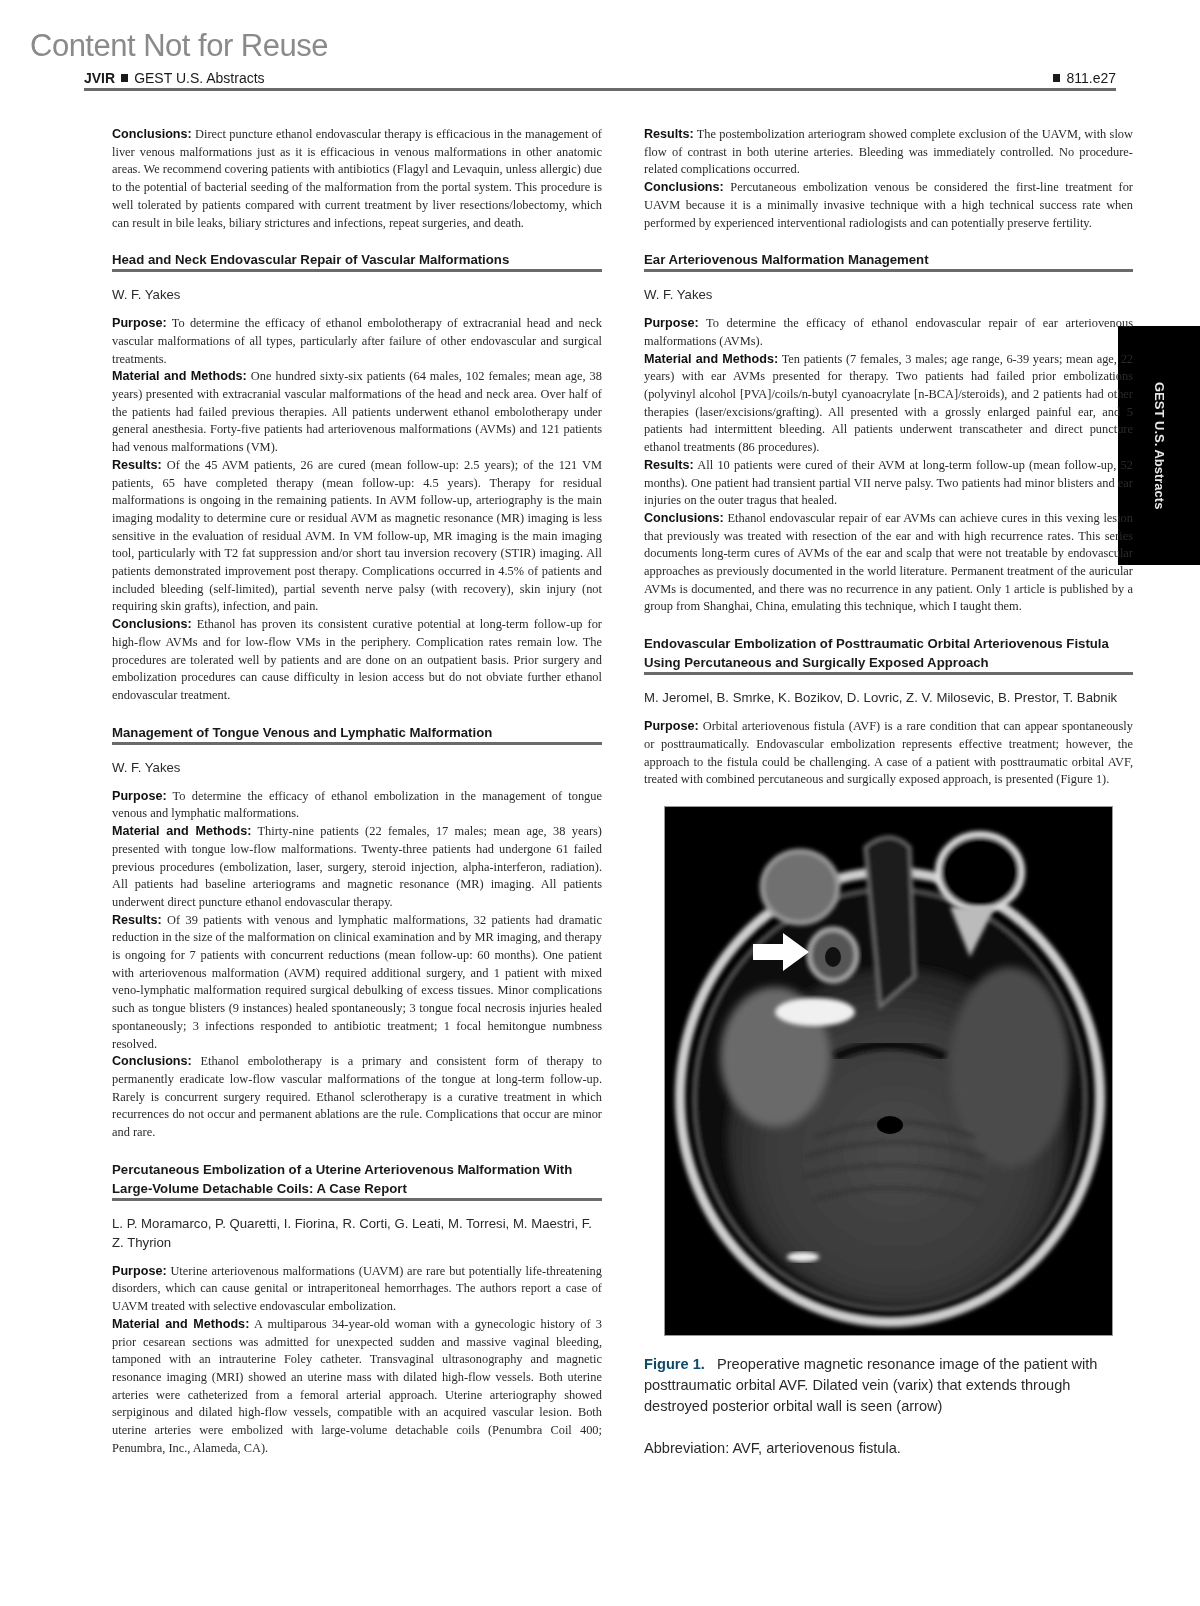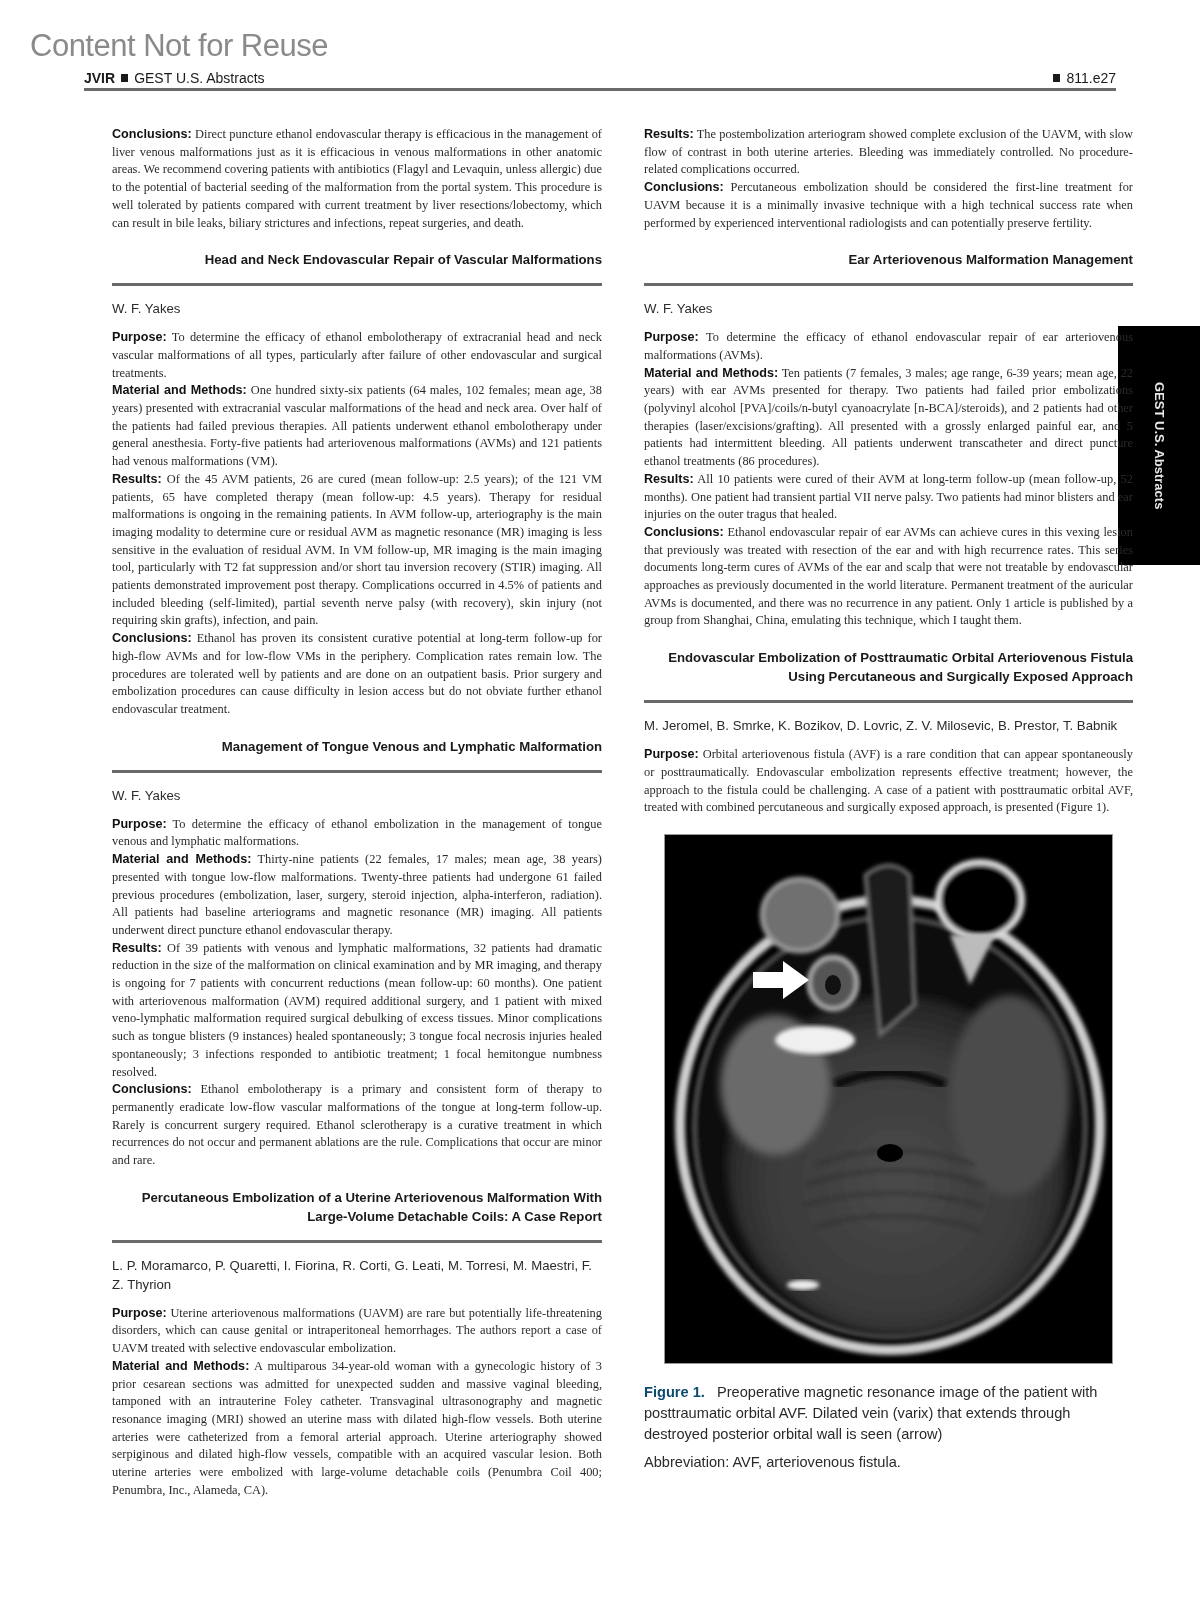--- a/index.html
+++ b/index.html
@@ -23,38 +23,38 @@
       position: absolute; top: 126px; width: 490px;
       font-family: "Liberation Serif", serif; font-size: 12.4px; line-height: 17.7px;
       color: #2a2a2a; text-align: justify; hyphens: auto;
     }
     .col.left { left: 98px; margin-left: 14px; }
     .col.right { left: 644px; width: 489px; }
     .para { margin: 0; }
     .lbl { font-family: "Liberation Sans", sans-serif; font-weight: bold; color: #111; font-size: 12.6px; }
     .sec-title {
       font-family: "Liberation Sans", sans-serif; font-weight: bold; font-size: 13.2px;
-      color: #1a1a1a; line-height: 19px; margin: 18px 0 0 0; padding-bottom: 14px;
-      border-bottom: 3px solid #6a6a6a; text-align: right;
+      color: #1a1a1a; line-height: 19px; margin: 18px 0 0 0; padding-bottom: 0;
+      border-bottom: 3px solid #6a6a6a; text-align: left;
     }
     .authors {
       font-family: "Liberation Sans", sans-serif; font-size: 13.2px; color: #2a2a2a;
       line-height: 19px; margin: 13px 0 11px 0; text-align: left;
     }
     .figure {
       width: 447px; height: 528px; margin: 17px 0 0 20px; background: #000;
       position: relative; overflow: hidden; border: 1px solid #999;
     }
     .figure svg { display: block; width: 100%; height: 100%; }
     .caption {
       font-family: "Liberation Sans", sans-serif; font-size: 14.6px; line-height: 21px;
       color: #2a2a2a; margin: 18px 0 0 0; text-align: left;
     }
     .caption b { color: #0c4a6e; }
-    .abbrev { font-family: "Liberation Sans", sans-serif; font-size: 14.6px; color: #2a2a2a; margin-top: 9px; text-align: left; }
+    .abbrev { font-family: "Liberation Sans", sans-serif; font-size: 14.6px; color: #2a2a2a; margin-top: 23px; text-align: left; }
     .side-tab {
       position: absolute; left: 1118px; top: 326px; width: 82px; height: 239px; background: #000;
       display: flex; align-items: center; justify-content: center;
     }
     .side-tab span {
       writing-mode: vertical-rl; color: #e8e8e8;
       font-family: "Liberation Sans", sans-serif; font-weight: bold; font-size: 13px;
     }
   </style>
 </head>
@@ -103,21 +103,21 @@
   <div>
     <div class="sec-title">Percutaneous Embolization of a Uterine Arteriovenous Malformation With Large-Volume Detachable Coils: A Case Report</div>
     <div class="authors">L. P. Moramarco, P. Quaretti, I. Fiorina, R. Corti, G. Leati, M. Torresi, M. Maestri, F. Z. Thyrion</div>
     <p class="para"><span class="lbl">Purpose:</span> <span>Uterine arteriovenous malformations (UAVM) are rare but potentially life-threatening disorders, which can cause genital or intraperitoneal hemorrhages. The authors report a case of UAVM treated with selective endovascular embolization.</span></p>
     <p class="para"><span class="lbl">Material and Methods:</span> <span>A multiparous 34-year-old woman with a gynecologic history of 3 prior cesarean sections was admitted for unexpected sudden and massive vaginal bleeding, tamponed with an intrauterine Foley catheter. Transvaginal ultrasonography and magnetic resonance imaging (MRI) showed an uterine mass with dilated high-flow vessels. Both uterine arteries were catheterized from a femoral arterial approach. Uterine arteriography showed serpiginous and dilated high-flow vessels, compatible with an acquired vascular lesion. Both uterine arteries were embolized with large-volume detachable coils (Penumbra Coil 400; Penumbra, Inc., Alameda, CA).</span></p>
   </div>
 </div>
 
 <div class="col right">
   <p class="para"><span class="lbl">Results:</span> <span>The postembolization arteriogram showed complete exclusion of the UAVM, with slow flow of contrast in both uterine arteries. Bleeding was immediately controlled. No procedure-related complications occurred.</span></p>
-  <p class="para"><span class="lbl">Conclusions:</span> <span>Percutaneous embolization should be considered the first-line treatment for UAVM because it is a minimally invasive technique with a high technical success rate when performed by experienced interventional radiologists and can potentially preserve fertility.</span></p>
+  <p class="para"><span class="lbl">Conclusions:</span> <span>Percutaneous embolization venous be considered the first-line treatment for UAVM because it is a minimally invasive technique with a high technical success rate when performed by experienced interventional radiologists and can potentially preserve fertility.</span></p>
 
   <div>
     <div class="sec-title">Ear Arteriovenous Malformation Management</div>
     <div class="authors">W. F. Yakes</div>
     <p class="para"><span class="lbl">Purpose:</span> <span>To determine the efficacy of ethanol endovascular repair of ear arteriovenous malformations (AVMs).</span></p>
     <p class="para"><span class="lbl">Material and Methods:</span> <span>Ten patients (7 females, 3 males; age range, 6-39 years; mean age, 22 years) with ear AVMs presented for therapy. Two patients had failed prior embolizations (polyvinyl alcohol [PVA]/coils/n-butyl cyanoacrylate [n-BCA]/steroids), and 2 patients had other therapies (laser/excisions/grafting). All presented with a grossly enlarged painful ear, and 5 patients had intermittent bleeding. All patients underwent transcatheter and direct puncture ethanol treatments (86 procedures).</span></p>
     <p class="para"><span class="lbl">Results:</span> <span>All 10 patients were cured of their AVM at long-term follow-up (mean follow-up, 52 months). One patient had transient partial VII nerve palsy. Two patients had minor blisters and ear injuries on the outer tragus that healed.</span></p>
     <p class="para"><span class="lbl">Conclusions:</span> <span>Ethanol endovascular repair of ear AVMs can achieve cures in this vexing lesion that previously was treated with resection of the ear and with high recurrence rates. This series documents long-term cures of AVMs of the ear and scalp that were not treatable by endovascular approaches as previously documented in the world literature. Permanent treatment of the auricular AVMs is documented, and there was no recurrence in any patient. Only 1 article is published by a group from Shanghai, China, emulating this technique, which I taught them.</span></p>
   </div>
 

